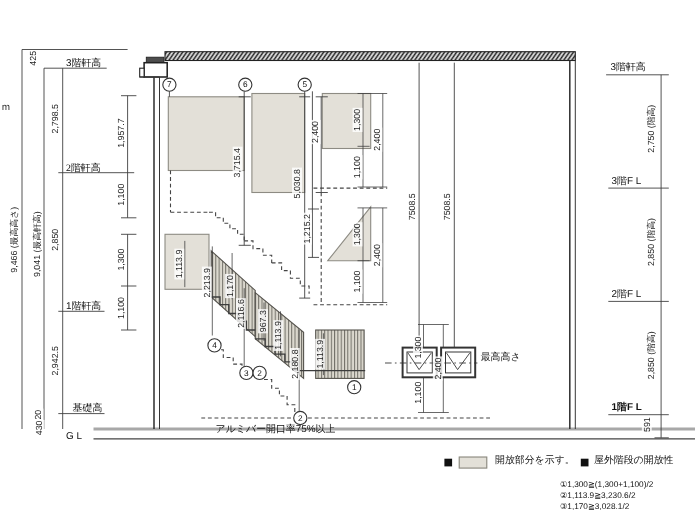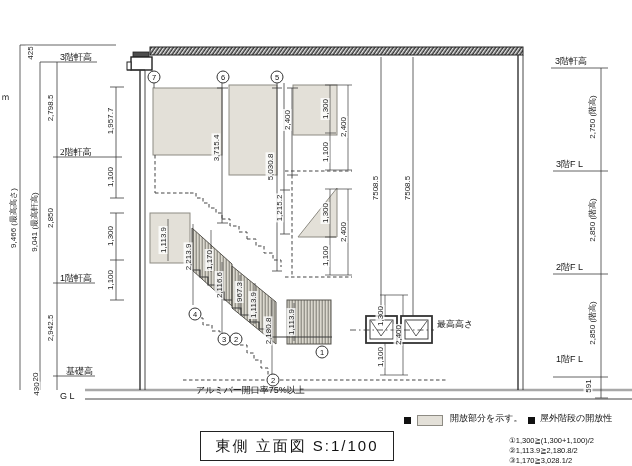--- a/index.html
+++ b/index.html
@@ -190,42 +190,41 @@
   <div>
 
   <div class="hlab" style="left: 60px; top: 52px;">3階軒高</div>
       <div class="hlab" style="left: 60px; top: 147px; font-family: Liberation Serif, serif;">2階軒高</div>
       <div class="hlab" style="left: 60px; top: 273px;">1階軒高</div>
       <div class="hlab" style="left: 66px; top: 366px;">基礎高</div>
       <div class="hlab" style="left: 60px; top: 391px;">G L</div>
       <div class="hlab" style="left: 555px; top: 56px;">3階軒高</div>
       <div class="hlab" style="left: 556px; top: 159px;">3階F L</div>
       <div class="hlab" style="left: 556px; top: 262px;">2階F L</div>
-      <div class="hlab" style="left: 556px; top: 354px;">1階F L</div>
+      <div class="hlab" style="left: 556px; top: 365px; font-weight: bold;">1階F L</div>
       <div class="hlab" style="left: 437px; top: 319px;">最高高さ</div>
       <div class="hlab" style="left: 196px; top: 385px;">アルミバー開口率75%以上</div>
       <div class="hlab" style="left: 1px; top: 92px;">ｍ</div>
     </div>
 
   <div>
 
   <div class="bub" style="left: 154px; top: 77px;">7</div>
       <div class="bub" style="left: 223px; top: 77px;">6</div>
       <div class="bub" style="left: 277px; top: 77px;">5</div>
       <div class="bub" style="left: 195px; top: 314px;">4</div>
       <div class="bub" style="left: 224px; top: 339px;">3</div>
       <div class="bub" style="left: 236px; top: 339px;">2</div>
       <div class="bub" style="left: 322px; top: 352px;">1</div>
       <div class="bub" style="left: 273px; top: 380px;">2</div>
     </div>
 
-  <div class="title">東側 立面図 S:1/100</div>
 
   <div class="leg-sq" style="left:404px;top:417px"></div>
   <div class="leg-sample" style="left:417px;top:415px"></div>
   <div class="leg-t" style="left:450px;top:412px">開放部分を示す。</div>
   <div class="leg-sq" style="left:528px;top:417px"></div>
   <div class="leg-t" style="left:540px;top:412px">屋外階段の開放性</div>
   <div class="leg-f" style="left:509px;top:436px">①1,300≧(1,300+1,100)/2</div>
-  <div class="leg-f" style="left:509px;top:446px">②1,113.9≧2,180.8/2</div>
+  <div class="leg-f" style="left:509px;top:446px">②1,113.9≧3,230.6/2</div>
   <div class="leg-f" style="left:509px;top:456px">③1,170≧3,028.1/2</div>
 
 </div>
 
 </body></html>

